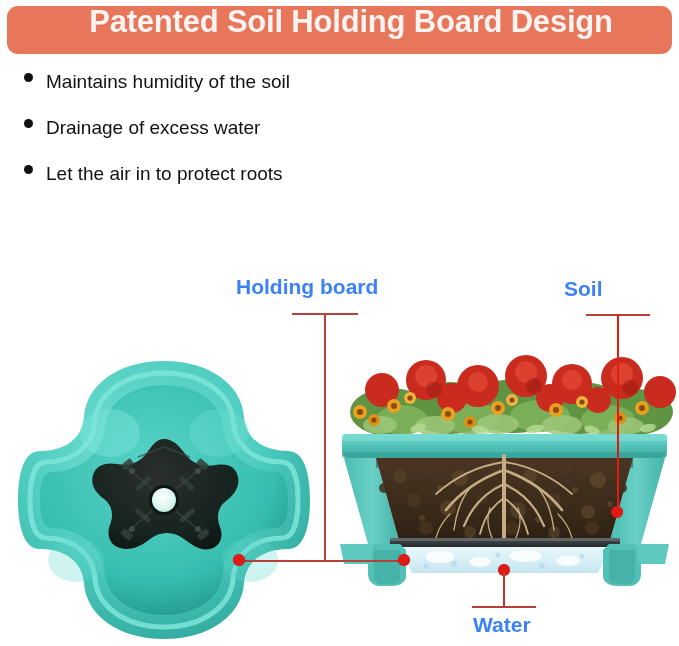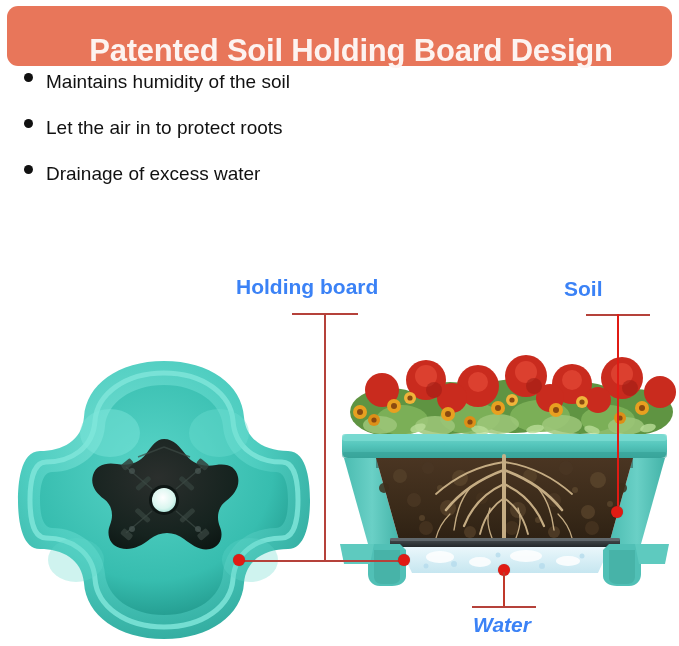--- a/index.html
+++ b/index.html
@@ -18,25 +18,25 @@
     background: #ffffff;
     overflow: hidden;
   }
 
   
   .banner {
     position: absolute;
     left: 7px;
     top: 6px;
     width: 665px;
-    height: 60px;
+    height: 48px;
     background: #e8765a;
     border-radius: 11px;
     display: flex;
-    align-items: flex-end;
+    align-items: flex-start;
     justify-content: center;
     box-sizing: border-box;
     padding-left: 23px;
   }
   .banner-title {
     color: #fdf3f0;
     font-size: 31px;
     font-weight: bold;
     letter-spacing: -0.2px;
     line-height: 1;
@@ -85,21 +85,21 @@
   .callout-label {
     position: absolute;
     font-weight: bold;
     color: #3b82f6;
     font-size: 21px;
     line-height: 1;
     white-space: nowrap;
   }
   #label-holding-board { left: 236px; top: 26px; }
   #label-soil          { left: 564px; top: 28px; }
-  #label-water         { left: 473px; top: 364px; font-style: italic; }
+  #label-water         { left: 473px; top: 364px; }
 
   
   .lead {
     position: absolute;
     background: #c0392b;
   }
   .lead-h { height: 2px; }
   .lead-v { width: 2px; }
   .lead-thin { background: #b5413a; }
   .lead-dot {
@@ -140,25 +140,25 @@
     <div class="banner-title">Patented Soil Holding Board Design</div>
   </div>
 
   <div class="bullets">
     <div class="bullet-row">
       <span class="bullet-dot"></span>
       <span class="bullet-text">Maintains humidity of the soil</span>
     </div>
     <div class="bullet-row">
       <span class="bullet-dot"></span>
-      <span class="bullet-text">Let the air in to protect roots</span>
+      <span class="bullet-text">Drainage of excess water</span>
     </div>
     <div class="bullet-row">
       <span class="bullet-dot"></span>
-      <span class="bullet-text">Drainage of excess water</span>
+      <span class="bullet-text">Let the air in to protect roots</span>
     </div>
   </div>
 
   <div class="illus">
 
     <div class="left-pot">
       <svg class="lp-svg" viewBox="0 0 300 290" xmlns="http://www.w3.org/2000/svg">
         <defs>
           <radialGradient id="tealOuter" cx="42%" cy="34%" r="72%">
             <stop offset="0%" stop-color="#78e0d4"></stop>

